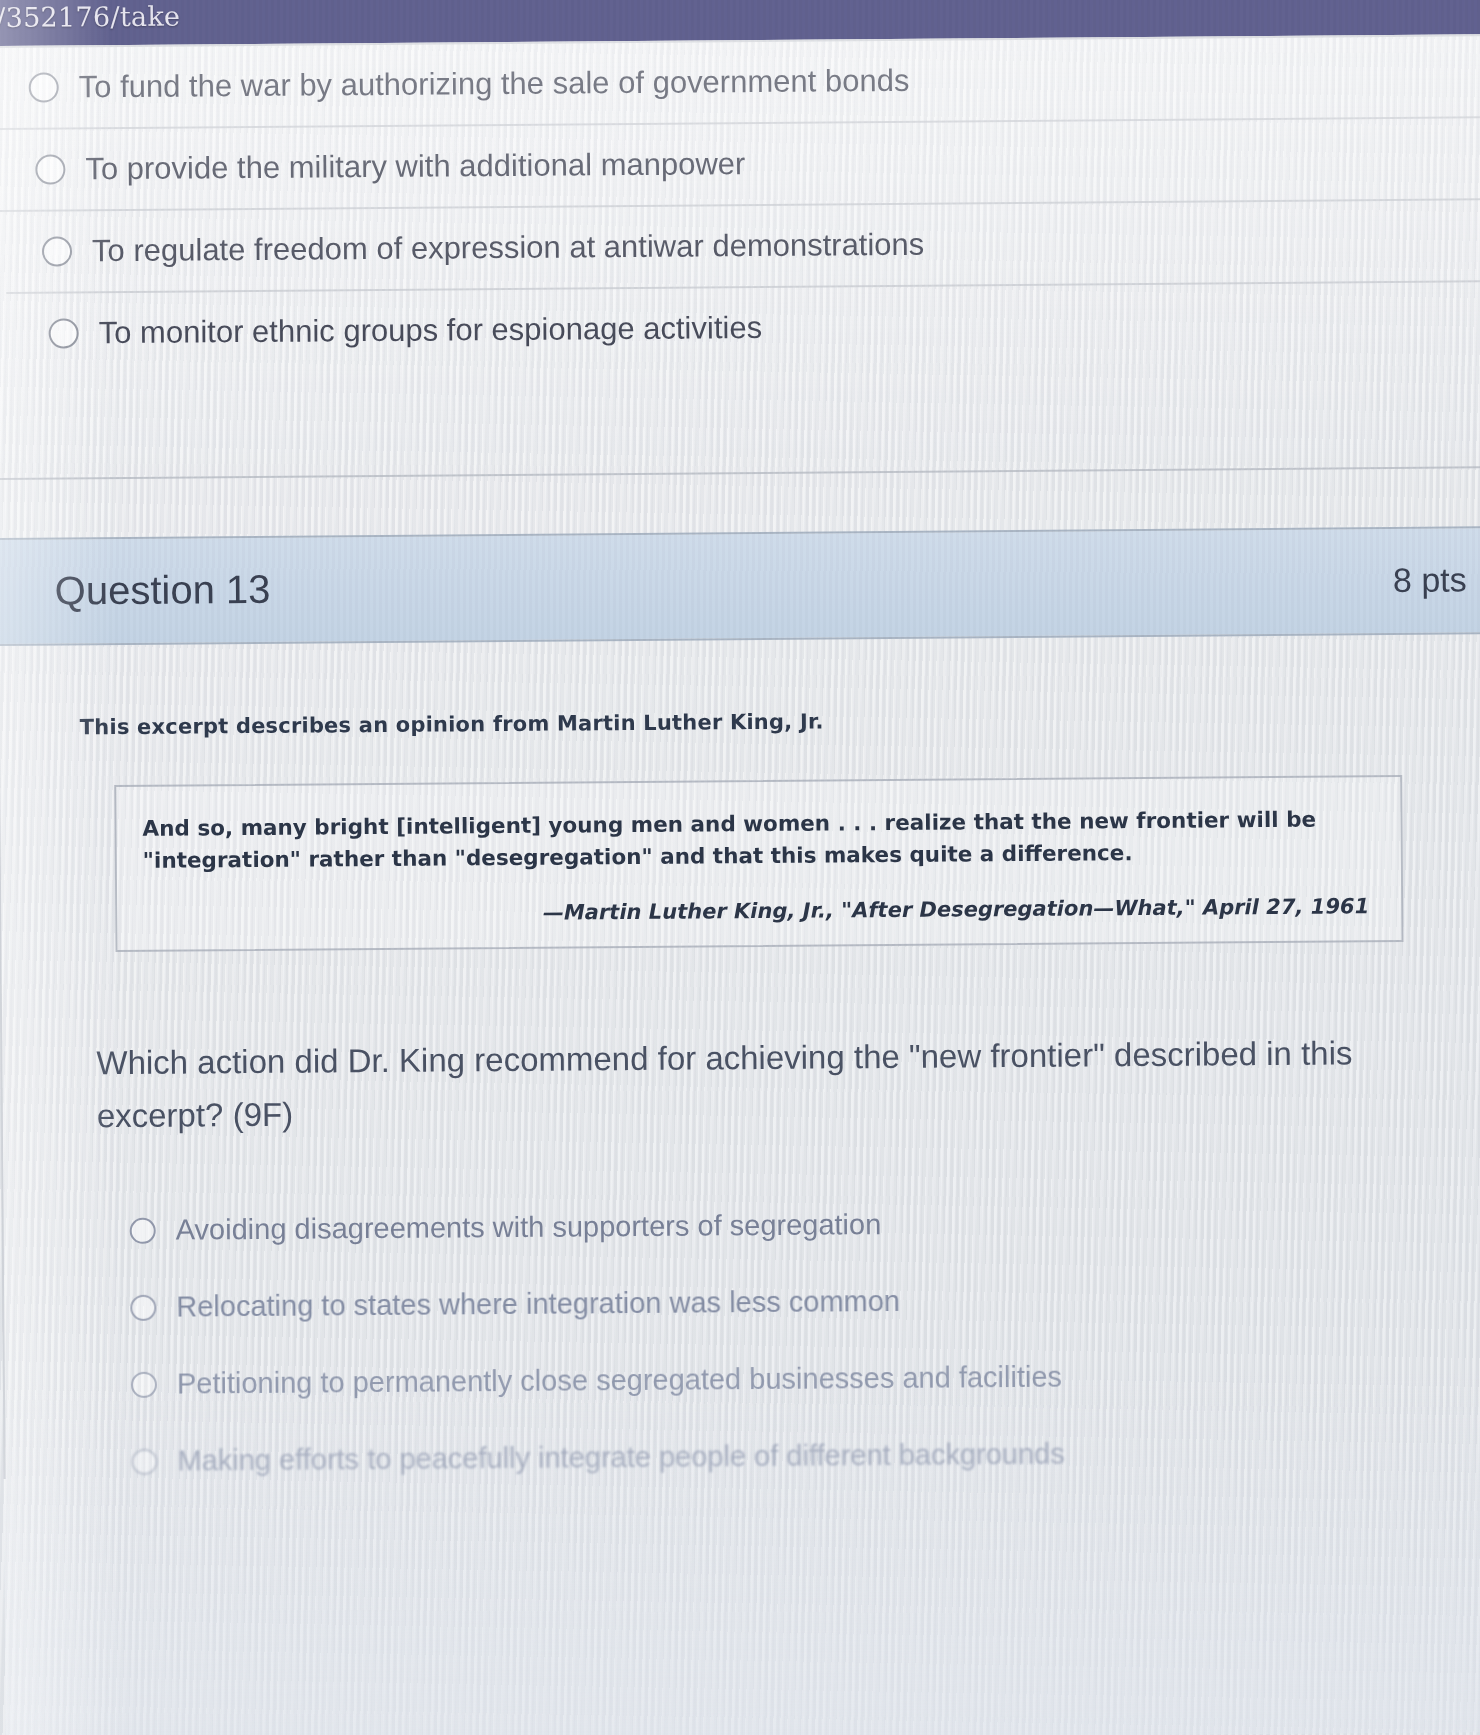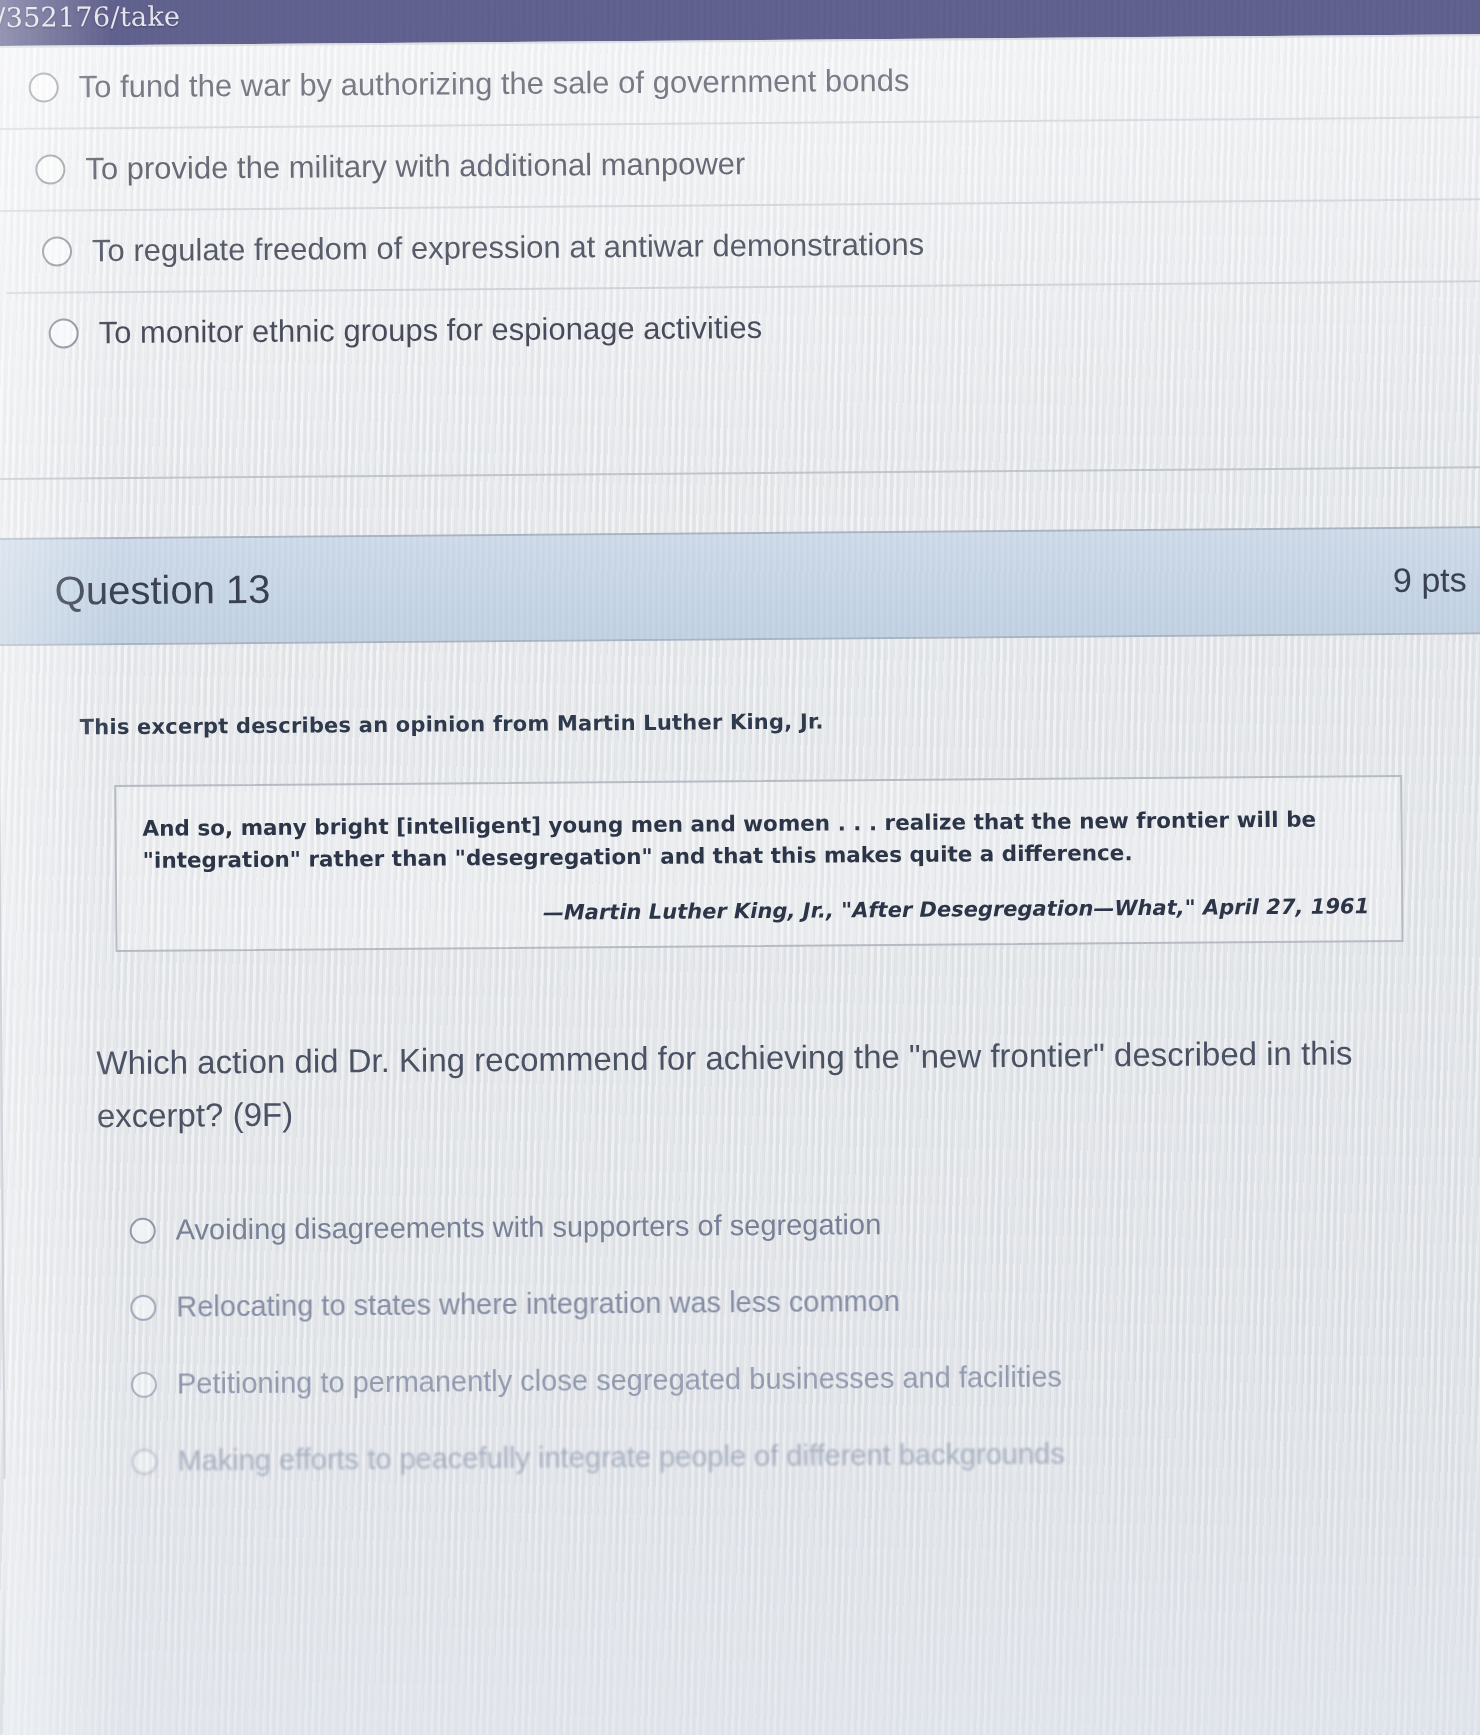--- a/index.html
+++ b/index.html
@@ -270,21 +270,21 @@
           <span>To monitor ethnic groups for espionage activities</span>
         </li>
       </ul>
 
       <div class="gap-after-list"></div>
 
       <div class="q-block">
 
         <div class="q-header">
           <span class="q-title">Question 13</span>
-          <span class="q-pts">9 pts</span>
+          <span class="q-pts">8 pts</span>
         </div>
 
         <div class="q-body">
 
           <div class="excerpt-intro">This excerpt describes an opinion from Martin Luther King, Jr.</div>
 
           <div class="excerpt-box">
             <div class="excerpt-text">And so, many bright [intelligent] young men and women . . . realize that the new frontier will be "integration" rather than "desegregation" and that this makes quite a difference.</div>
             <div class="excerpt-cite">—Martin Luther King, Jr., "After Desegregation—What," April 27, 1961</div>
           </div>

